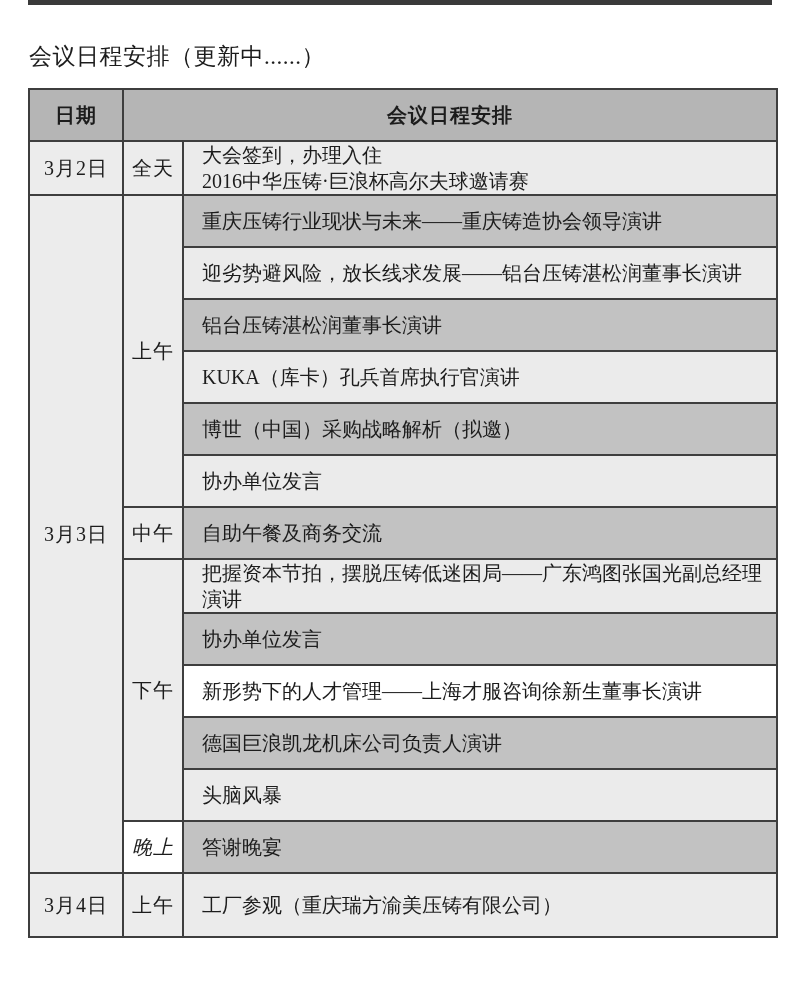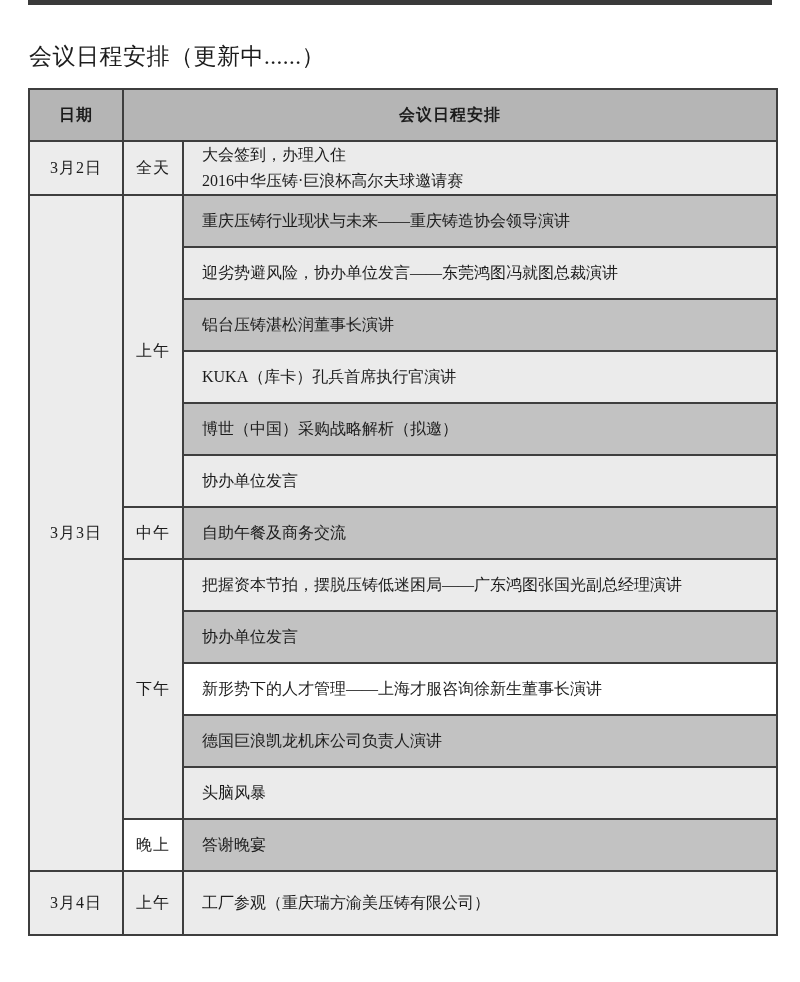--- a/index.html
+++ b/index.html
@@ -36,40 +36,41 @@
     position: absolute;
     left: 28px;
     top: 88px;
     width: 748px;
     border-collapse: collapse;
     table-layout: fixed;
   }
   .schedule th,
   .schedule td {
     border: 2px solid var(--c-border, #3e3e3e);
-    font-size: 16px;
+    font-size: 20px;
     vertical-align: middle;
     overflow: hidden;
   }
   .schedule th {
     height: 48px;
     background: var(--c-header, #b5b5b5);
     font-weight: bold;
     text-align: center;
     letter-spacing: 1px;
   }
   td.date-cell,
   td.time-cell {
     background: var(--c-label, #ececec);
     text-align: center;
     letter-spacing: 1px;
     white-space: nowrap;
   }
   td.time-white {
     background: var(--c-white, #ffffff);
+    font-style: italic;
   }
   td.agenda-cell {
     padding: 0 12px 0 18px;
     line-height: 26px;
   }
   tr.r-day1 { height: 54px; padding-left: 16px; }
   tr.content { height: 52px; }
   tr.r-day3 { height: 64px; }
   .shade-dark  { background: var(--c-dark,  #c2c2c2); }
   .shade-light { background: var(--c-light, #ebebeb); }
@@ -102,21 +103,21 @@
         <div>2016中华压铸·巨浪杯高尔夫球邀请赛</div>
       </td>
     </tr>
 
     <tr class="content">
       <td class="date-cell" rowspan="13">3月3日</td>
       <td class="time-cell" rowspan="6">上午</td>
       <td class="agenda-cell shade-dark">重庆压铸行业现状与未来——重庆铸造协会领导演讲</td>
     </tr>
     <tr class="content">
-      <td class="agenda-cell shade-light">迎劣势避风险，协办单位发言——东莞鸿图冯就图总裁演讲</td>
+      <td class="agenda-cell shade-light">迎劣势避风险，放长线求发展——铝台压铸湛松润董事长演讲</td>
     </tr>
     <tr class="content">
       <td class="agenda-cell shade-dark">铝台压铸湛松润董事长演讲</td>
     </tr>
     <tr class="content">
       <td class="agenda-cell shade-light">KUKA（库卡）孔兵首席执行官演讲</td>
     </tr>
     <tr class="content">
       <td class="agenda-cell shade-dark">博世（中国）采购战略解析（拟邀）</td>
     </tr>

